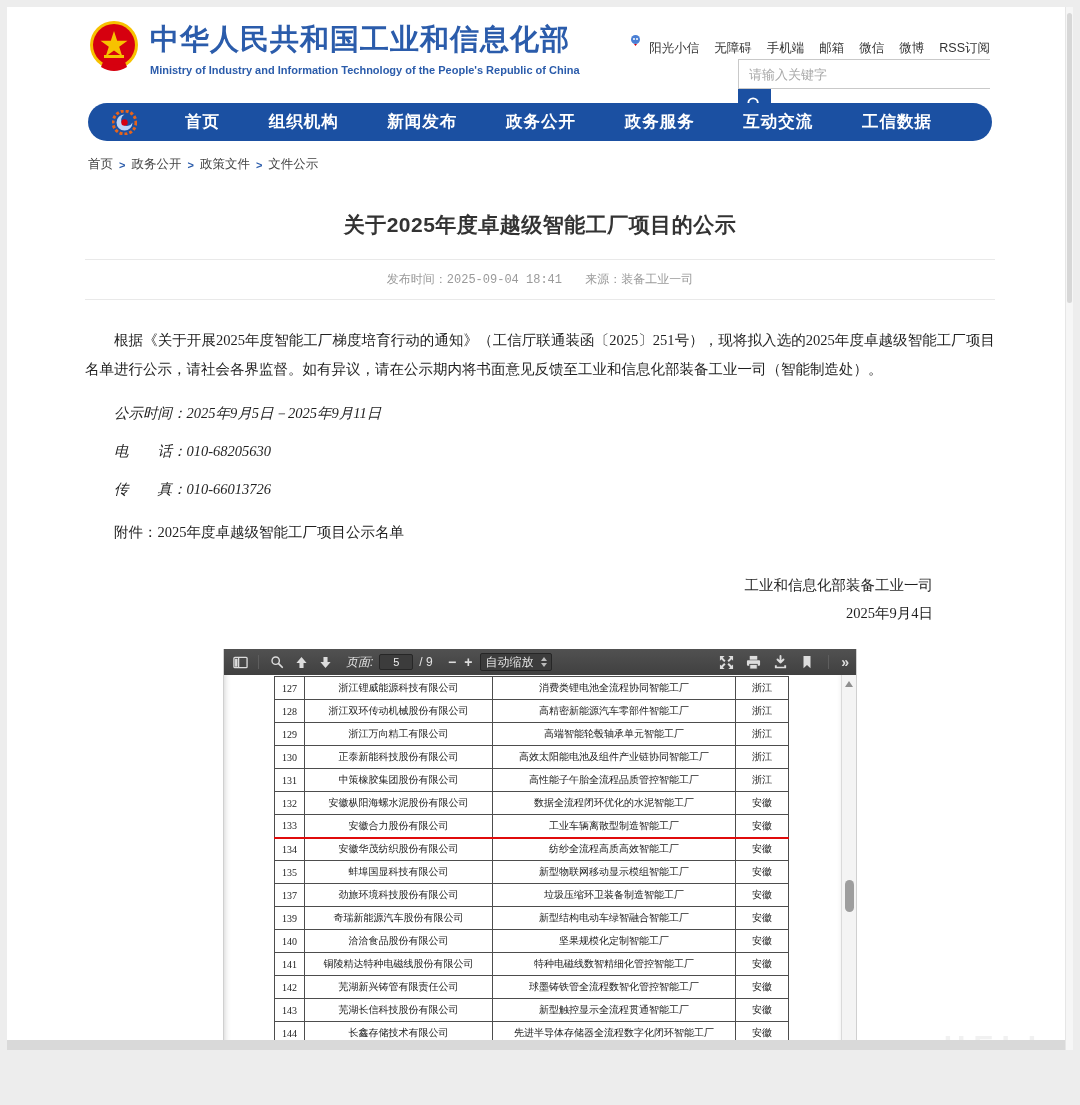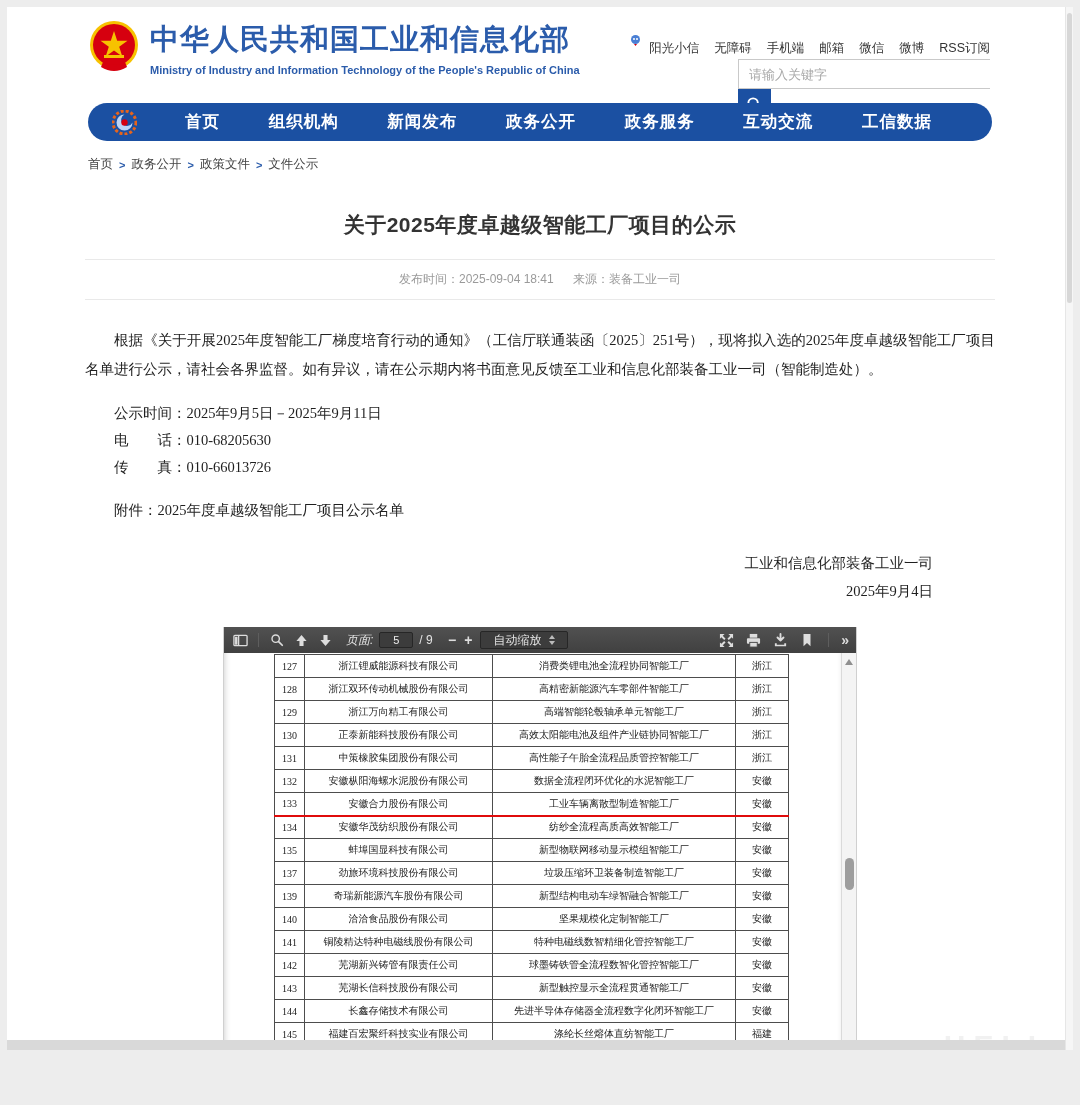--- a/index.html
+++ b/index.html
@@ -34,45 +34,45 @@
 
   
   .breadcrumb { margin:15px 0 0 81px; font-size:12.5px; color:#444; display:flex; gap:6px; align-items:center; }
   .crumb { cursor:pointer; }
   .crumb-sep { color:#2b5cab; font-weight:bold; font-size:11px; }
 
   
   .article { width:910px; margin:38px auto 0 auto; }
   .article-title { text-align:center; font-size:21px; font-weight:bold; color:#333; letter-spacing:0.5px; }
   .sep { border:none; border-top:1px solid #e9e9e9; margin-top:20px; }
-  .meta { text-align:center; font-size:12px; color:#9a9a9a; padding:11px 0; }
+  .meta { text-align:center; font-size:12px; color:#9a9a9a; padding:11px 0;font-family:Liberation Mono, monospace; }
   .meta span { margin:0 8px; }
   .doc-body { font-family:"Liberation Serif", serif; color:#1f1f1f; font-size:14.5px; }
   .para1 { margin-top:26px; line-height:29px; text-indent:2em; text-align:justify; }
   .contact { margin-top:19px; line-height:20px; }
-  .contact div { text-indent:2em; margin-top:7px; }
+  .contact div { text-indent:2em; margin-top:18px;font-style:italic; }
   .attachment { margin-top:24px; text-indent:2em; }
   .sig { margin-top:34px; text-align:right; padding-right:62px; }
   .sig-date { margin-top:9px; text-align:right; padding-right:62px;font-family:Liberation Serif, serif; }
 
   
   .pdf { position:relative; width:634px; height:500px; margin:26px auto 0 auto; background:#fff;
          border:1px solid #d0d0d0; border-top:none; }
   .pdf-toolbar { position:relative; height:26px; background:linear-gradient(#515151,#404040);
                  display:flex; align-items:center; padding:0 7px; color:#e3e3e3; font-size:12px; }
   .tb-left { display:flex; align-items:center; gap:6px; }
   .tb-center { position:absolute; left:224px; display:flex; align-items:center; gap:8px; }
   .tb-right { position:absolute; right:7px; display:flex; align-items:center; gap:9px; }
   .tb-btn { display:flex; align-items:center; justify-content:center; width:18px; height:18px; cursor:pointer; }
   .tb-sep { width:1px; height:14px; background:#2e2e2e; border-right:1px solid #5e5e5e; margin:0 3px; }
   .page-label { margin-left:6px;font-style:italic; }
   .page-input { width:34px; height:16px; background:#3c3c3c; border:1px solid #262626; border-radius:2px;
                 color:#eee; font-size:11px; text-align:center; outline:none; }
   .zoom-select { display:flex; align-items:center; gap:8px; background:#3c3c3c; border:1px solid #262626;
-                 border-radius:2px; height:18px; padding:0 12px; cursor:pointer; }
+                 border-radius:2px; height:18px; padding:0 4px; cursor:pointer; }
   .caret-pair { display:flex; flex-direction:column; gap:2px; }
   .caret-up { width:0; height:0; border-left:3px solid transparent; border-right:3px solid transparent;
               border-bottom:4px solid #bbb; }
   .caret-down { width:0; height:0; border-left:3px solid transparent; border-right:3px solid transparent;
                 border-top:4px solid #bbb; }
   .tb-more { font-size:14px; font-weight:bold; color:#ddd; cursor:pointer; }
   .tb-glyph { font-size:14px; font-weight:bold; color:#ddd; cursor:pointer; line-height:1; }
 
   .pdf-doc { position:absolute; left:0; right:15px; top:26px; bottom:0; background:#fff; overflow:hidden;
              box-shadow:inset 7px 0 7px -7px rgba(0,0,0,.22), inset -4px 0 6px -6px rgba(0,0,0,.15); }

